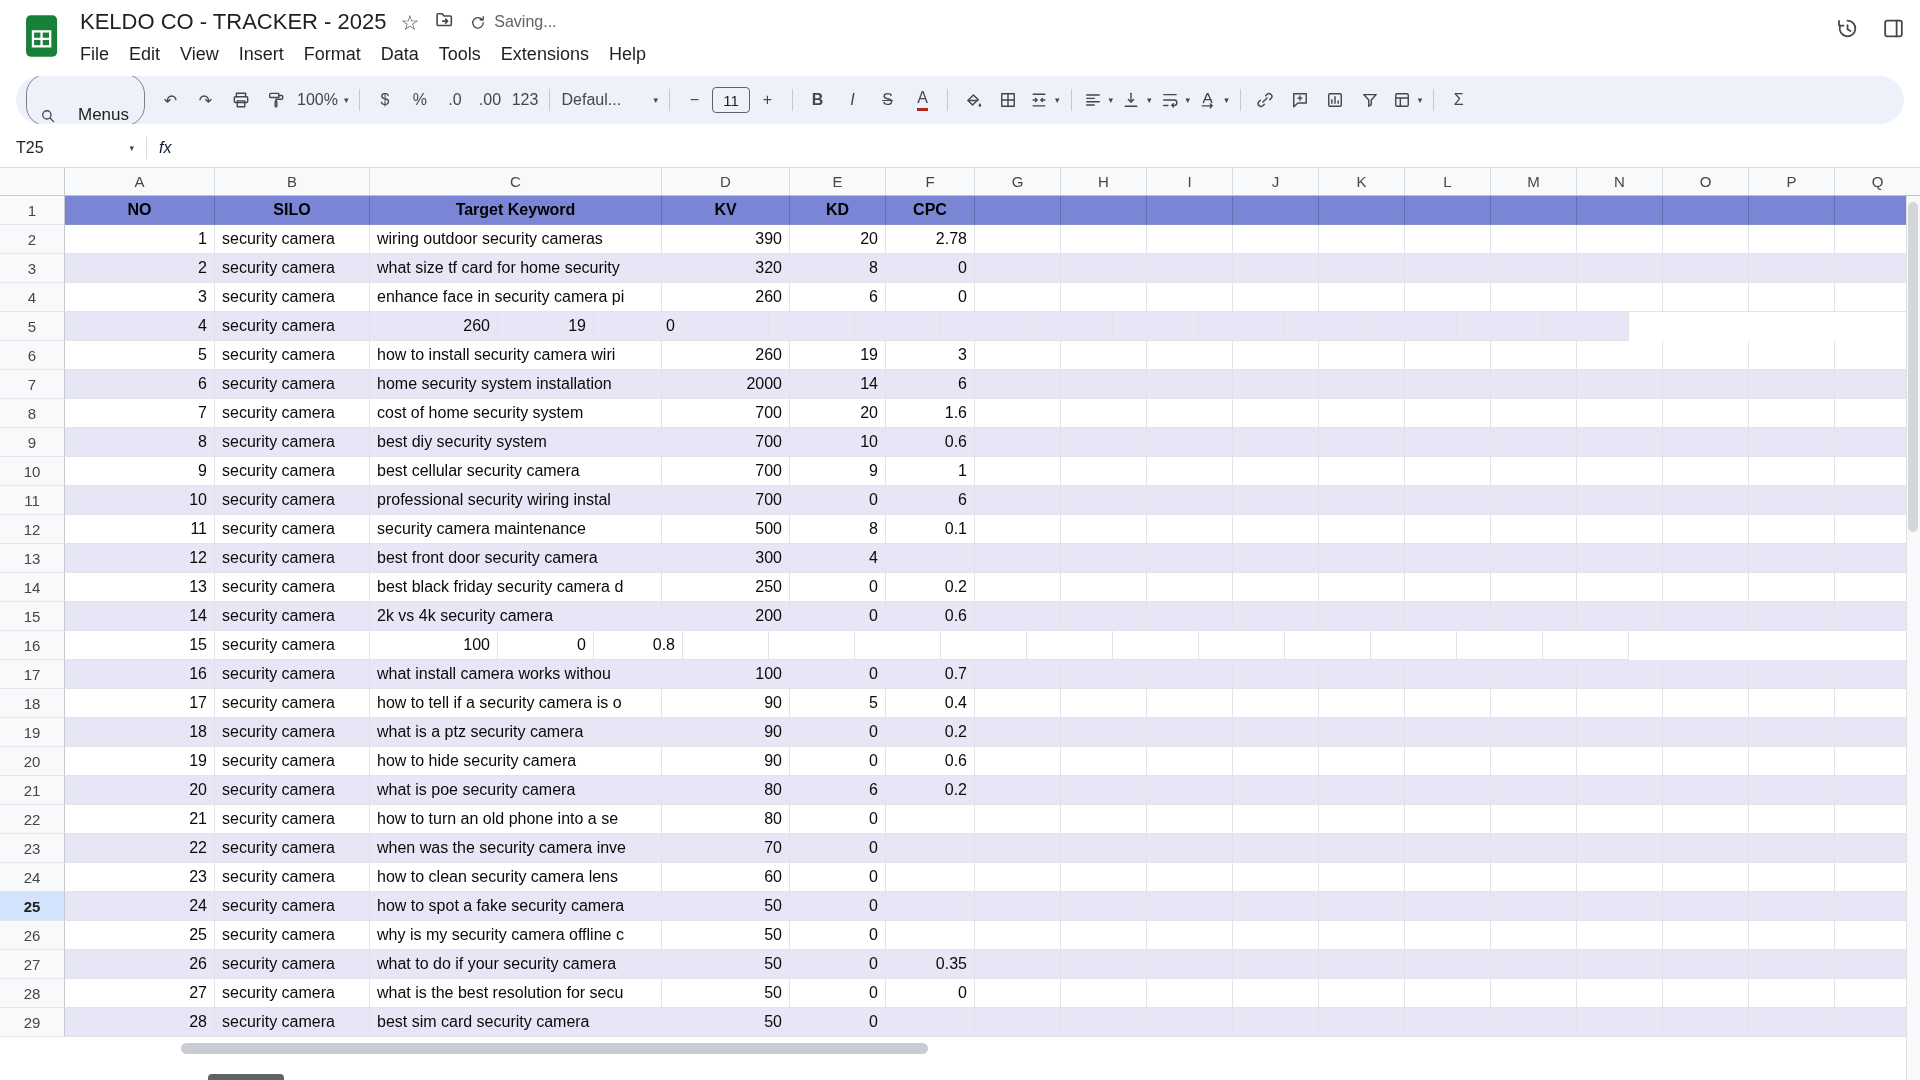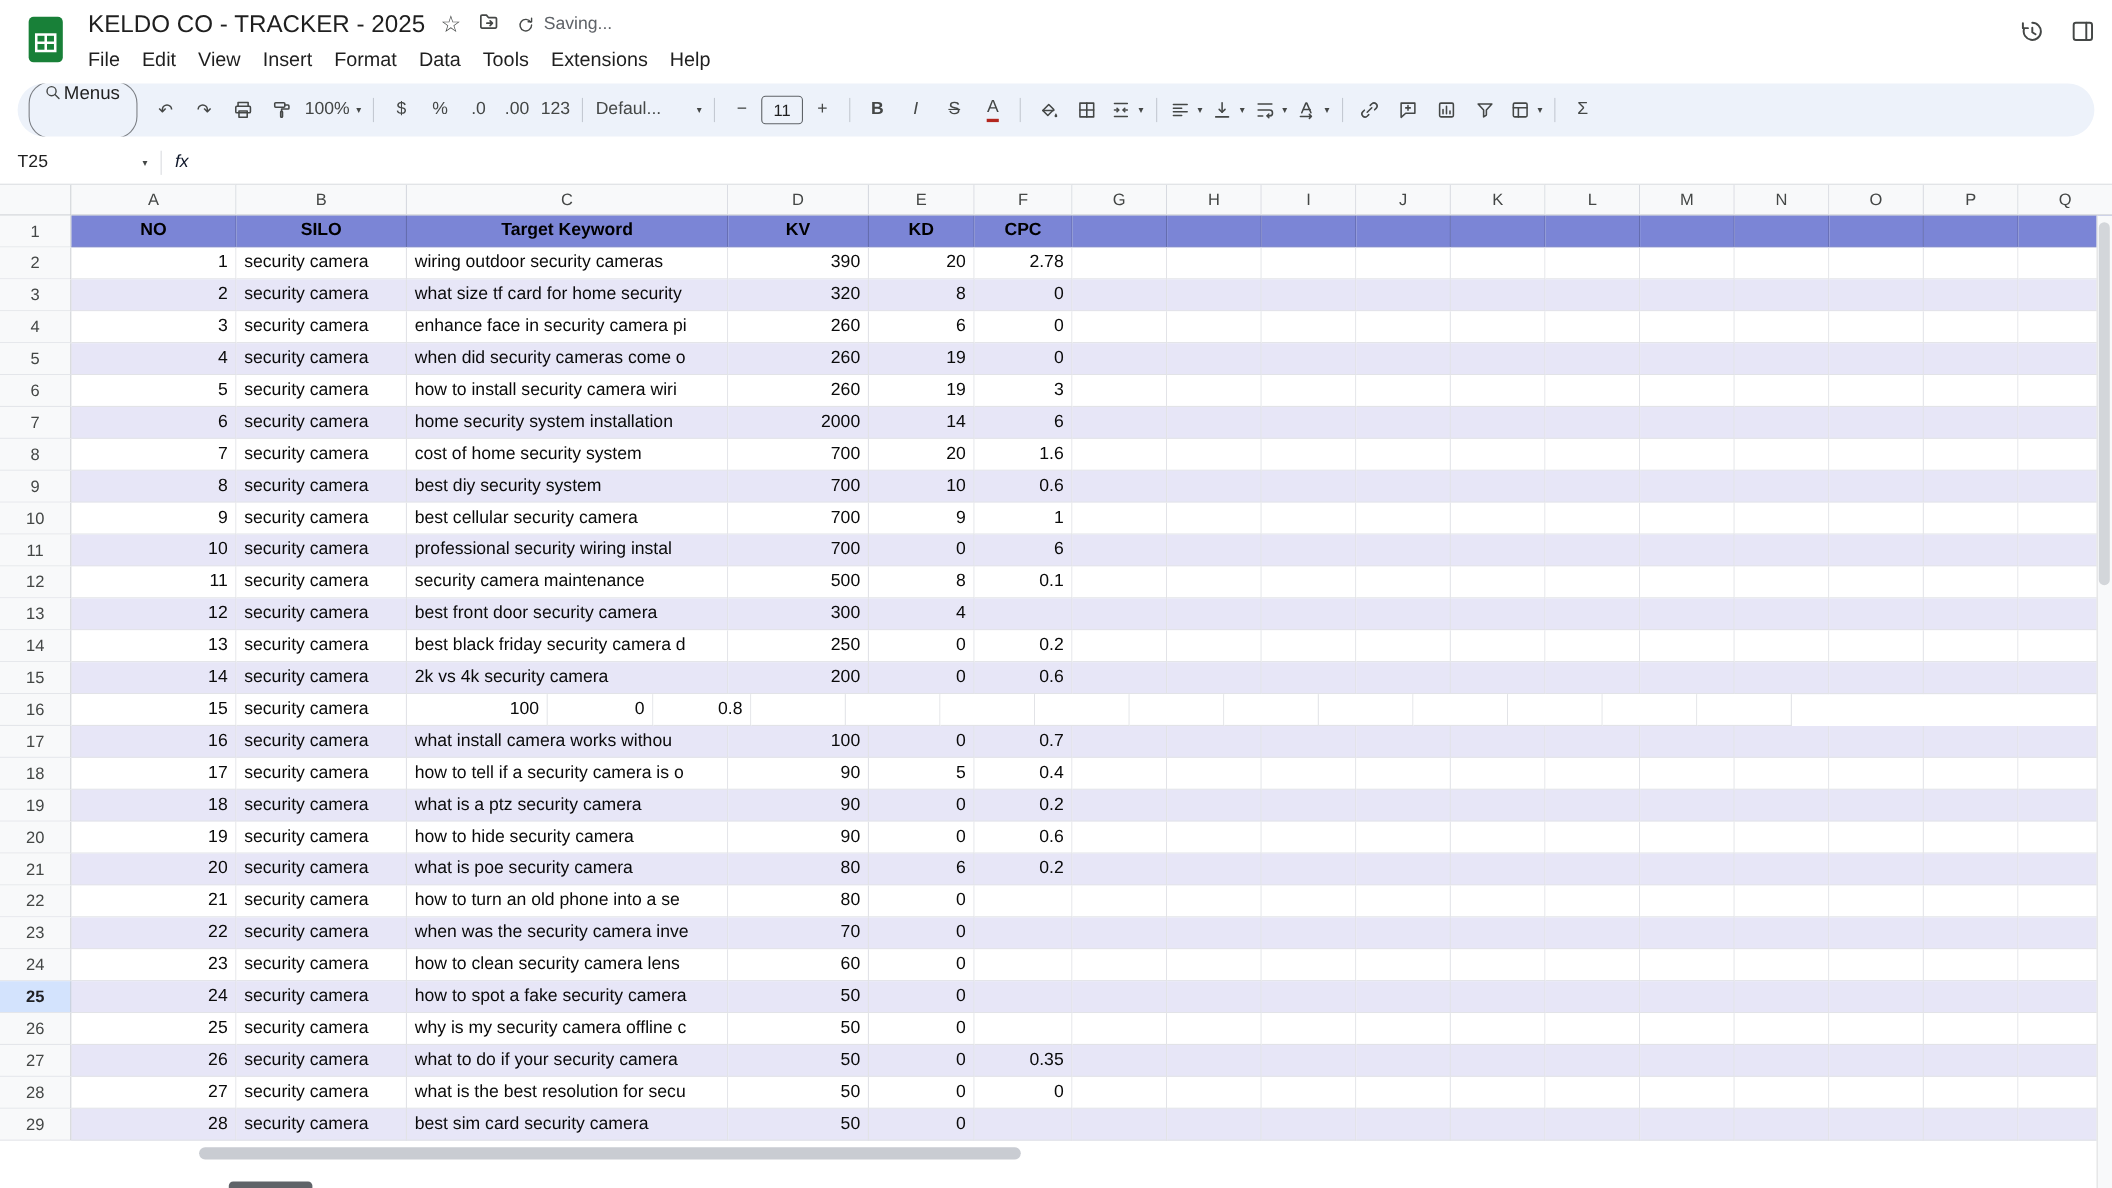--- a/index.html
+++ b/index.html
@@ -19,21 +19,21 @@
   .topbar-right{position:absolute;right:14px;top:16px;display:flex;align-items:center;gap:22px}
 
   
   .toolbar-wrap{height:56px;display:flex;align-items:center;padding:0 16px}
   .toolbar{flex:1;height:48px;background:#edf2fa;border-radius:24px;display:flex;
     align-items:center;padding:0 10px;overflow:hidden}
   .tb-btn{min-width:35px;height:34px;display:flex;align-items:center;justify-content:center;
     border-radius:6px;color:#444746;font-size:16px;cursor:pointer;padding:0 4px;gap:4px;white-space:nowrap}
   .tb-sep{width:1px;height:22px;background:#c4c9d2;margin:0 7px;flex:none}
   .caret{font-size:9px;color:#444746;margin-left:2px}
-  .menus-pill{display:flex;align-items:flex-start;gap:1px;height:52px;border:1px solid #7d8086;
+  .menus-pill{display:flex;align-items:flex-end;gap:21px;height:52px;border:1px solid #7d8086;
     border-radius:20px;padding:0 15px 0 12px;font-size:17px;color:#1f1f1f;cursor:pointer;margin-right:8px}
   .bold{font-weight:700}.italic{font-style:italic}.strike{text-decoration:line-through}
   .txtcol{display:inline-block;line-height:1;padding-bottom:2px;border-bottom:3px solid #b3261e;font-size:16px}
   .fontname{width:86px;text-align:left;font-size:16px;overflow:hidden;white-space:nowrap}
   .sizebox{width:38px;height:26px;border:1px solid #5f6368;border-radius:4px;display:flex;
     align-items:center;justify-content:center;font-size:15px;color:#1f1f1f;background:transparent}
 
   
   .formula-bar{height:40px;display:flex;align-items:center;border-bottom:1px solid #dadce0;padding-left:16px}
   .name-box{display:flex;align-items:center;width:118px;font-size:16px;color:#1f1f1f;cursor:text}
@@ -401,21 +401,20 @@
         <div class="cell we"></div>
         <div class="cell we"></div>
         <div class="cell we"></div>
         <div class="cell we"></div>
         <div class="cell we"></div>
       </div>
       <div class="row band">
         <div class="gutter">5</div>
         <div class="cell w0 num">4</div>
         <div class="cell w1">security camera</div>
-        <div class="cell w2">when did security cameras come o</div>
         <div class="cell w3 num">260</div>
         <div class="cell w4 num">19</div>
         <div class="cell w5 num">0</div>
         <div class="cell we"></div>
         <div class="cell we"></div>
         <div class="cell we"></div>
         <div class="cell we"></div>
         <div class="cell we"></div>
         <div class="cell we"></div>
         <div class="cell we"></div>

